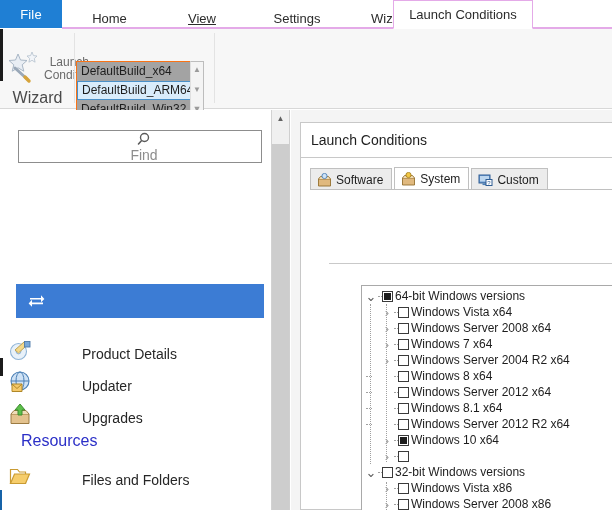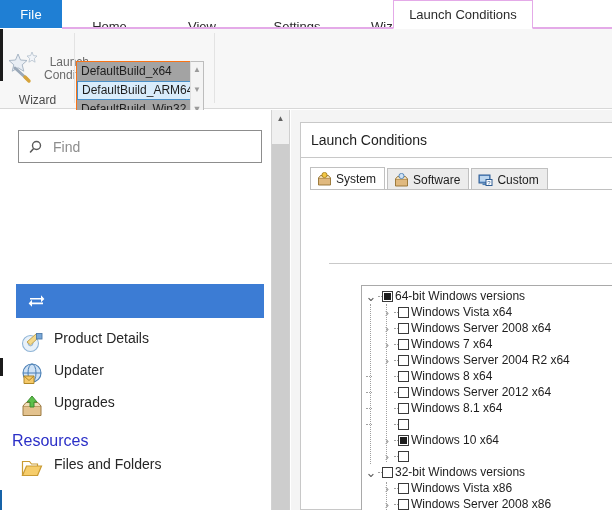--- a/index.html
+++ b/index.html
@@ -19,21 +19,21 @@
     position: absolute; left:0; top:0; width:612px; height:29px;
     background:#ffffff;
   }
   .tab-file {
     position:absolute; left:0; top:0; width:62px; height:28px;
     background:#1f7fd4; color:#ffffff;
     display:flex; align-items:center; justify-content:center;
     font-size:13px; letter-spacing:0.2px;
   }
   .tab {
-    position:absolute; top:12px; height:28px;
+    position:absolute; top:4px; height:28px;
     display:flex; align-items:center; justify-content:center;
     font-size:13px; color:#2b2b2b; background:transparent;
   }
   .tab-active {
     background:#ffffff;
     border:1px solid #e4aae8;
     border-bottom:1px solid #ffffff;
     border-top-color:#e4aae8;
     height:29px; top:0; z-index:3;
   }
@@ -52,21 +52,21 @@
     background:#f7f7f7;
     border-bottom:1px solid #d8d8d8;
   }
   .ribbon-left-accent {
     position:absolute; left:0; top:29px; width:3px; height:52px; background:#1b1b1b;
   }
   .rgroup { position:absolute; top:0; height:80px; }
   .rgroup-sep { position:absolute; top:4px; width:1px; height:70px; background:#e3e3e3; }
   .rgroup-label {
     position:absolute; bottom:2px; width:100%; text-align:center;
-    font-size:12px; color:#4a4a4a;
+    font-size:16px; color:#4a4a4a;
   }
 
   
   .big-btn {
     position:absolute; left:4px; top:4px; width:68px; height:70px;
     display:flex; align-items:center; justify-content:flex-start;
     cursor:default;
   }
   .big-btn .glyph { width:40px; height:36px; position:relative; margin-top:2px; }
   .big-btn .cap {
@@ -101,42 +101,42 @@
   }
   .sidebar-leftline {
     position:absolute; left:0; top:380px; width:2px; height:130px; background:#1763a8;
   }
   .sidebar-leftline-top {
     position:absolute; left:0; top:248px; width:3px; height:18px; background:#1b1b1b;
   }
   .find-box {
     position:absolute; left:18px; top:20px; width:244px; height:33px;
     border:1px solid #8d8d8d; background:#ffffff;
-    display:flex; align-items:center;
+    display:flex; align-items:center;flex-direction:column;
   }
   .find-icon { margin-left:10px; width:16px; height:16px; position:relative; }
   .find-text { margin-left:8px; font-size:14px; color:#8d8d8d; }
 
   .see-all {
     position:absolute; left:16px; top:174px; width:248px; height:34px;
     background:#3c7cd4;
     display:flex; align-items:center; justify-content:space-between;
     padding:0 12px 0 12px;
     color:#ffffff; font-size:14px;
   }
   .swap-icon { font-size:15px; line-height:15px; color:#ffffff; }
 
   .nav-list { position:absolute; left:0; top:220px; width:272px; }
   .nav-item {
-    display:flex; align-items:flex-start; height:32px; padding-left:20px;
+    display:flex; align-items:flex-end; height:32px; padding-left:8px;gap:40px;
   }
   .nav-item .ico { width:24px; height:24px; margin-right:10px; position:relative; flex:0 0 24px; }
   .nav-item .lbl { font-size:14px; color:#262626; }
   .nav-head {
-    height:30px; display:flex; align-items:center; padding-left:12px;
+    height:30px; display:flex; align-items:center; padding-left:21px;
     font-size:16px; color:#2b2fc7;
   }
 
   
   .side-scroll {
     position:absolute; left:272px; top:110px; width:18px; height:400px;
     background:#f0f0f0; border-right:1px solid #cfcfcf;
   }
   .ss-up {
     position:absolute; left:0; top:0; width:17px; height:17px;
@@ -376,43 +376,43 @@
 
   <div class="right-panel">
 
     <div class="rp-header">
       <span>Launch Conditions</span>
     </div>
 
     <div class="rp-body">
 
       <div class="tabs-row">
+        <div class="ptab">
+          <span class="tab-ico">
+            <svg width="15" height="14" viewBox="0 0 15 14">
+              <path d="M1.5 6 H13.5 V13 H1.5 Z" fill="#e0b97f" stroke="#94702f" stroke-width="0.9"></path>
+              <path d="M1.5 6 L3.5 3.5 H11.5 L13.5 6" fill="#f0dcb5" stroke="#94702f" stroke-width="0.9"></path>
+              <circle cx="7.5" cy="3" r="2.6" fill="#cfe2f5" stroke="#4a7fb5" stroke-width="0.9"></circle>
+            </svg>
+          </span>
+          <span>Software</span>
+        </div>
         <div class="ptab active">
           <span class="tab-ico">
             <svg width="15" height="14" viewBox="0 0 15 14">
               <path d="M1.5 6 H13.5 V13 H1.5 Z" fill="#e0b97f" stroke="#94702f" stroke-width="0.9"></path>
               <path d="M1.5 6 L3.5 3.5 H11.5 L13.5 6" fill="#f0dcb5" stroke="#94702f" stroke-width="0.9"></path>
               <circle cx="7.5" cy="3" r="2.6" fill="#f2c744" stroke="#a8811f" stroke-width="0.9"></circle>
             </svg>
           </span>
           <span>System</span>
         </div>
         <div class="ptab">
           <span class="tab-ico">
             <svg width="15" height="14" viewBox="0 0 15 14">
-              <path d="M1.5 6 H13.5 V13 H1.5 Z" fill="#e0b97f" stroke="#94702f" stroke-width="0.9"></path>
-              <path d="M1.5 6 L3.5 3.5 H11.5 L13.5 6" fill="#f0dcb5" stroke="#94702f" stroke-width="0.9"></path>
-              <circle cx="7.5" cy="3" r="2.6" fill="#cfe2f5" stroke="#4a7fb5" stroke-width="0.9"></circle>
-            </svg>
-          </span>
-          <span>Software</span>
-        </div>
-        <div class="ptab">
-          <span class="tab-ico">
-            <svg width="15" height="14" viewBox="0 0 15 14">
               <rect x="1" y="2" width="11" height="8" fill="#6d9bd1" stroke="#2f5d93" stroke-width="1"></rect>
               <rect x="2" y="3" width="9" height="5.5" fill="#bcd6ef"></rect>
               <rect x="4.5" y="10.5" width="4" height="1.6" fill="#4a7fb5"></rect>
               <rect x="8" y="6.5" width="6" height="6" fill="#ffffff" stroke="#2f5d93" stroke-width="1"></rect>
               <text x="11" y="11.6" font-size="6" font-family="Liberation Sans, sans-serif" fill="#2f5d93" text-anchor="middle">?</text>
             </svg>
           </span>
           <span>Custom</span>
         </div>
       </div>
@@ -492,20 +492,21 @@
             <span class="tlbl">Windows 8.1 x64</span>
           </div>
           <div class="tnode lvl1">
             <span class="exp">
               <span class="hline" style="left: 4px; top: 8px;"></span>
             </span>
             <span style="width: 4px; height: 16px; flex: 0 0 4px; position: relative;">
               <span class="hline" style="left: 0px; top: 8px; width: 4px;"></span>
             </span>
             <span class="chk"></span>
+            <span class="tlbl">Windows Server 2012 R2 x64</span>
           </div>
           <div class="tnode lvl1">
             <span class="exp" style="font-size: 13px;">›</span>
             <span style="width: 4px; height: 16px; flex: 0 0 4px; position: relative;">
               <span class="hline" style="left: 0px; top: 8px; width: 4px;"></span>
             </span>
             <span class="chk partial"></span>
             <span class="tlbl">Windows 10 x64</span>
           </div>
           <div class="tnode lvl1">

